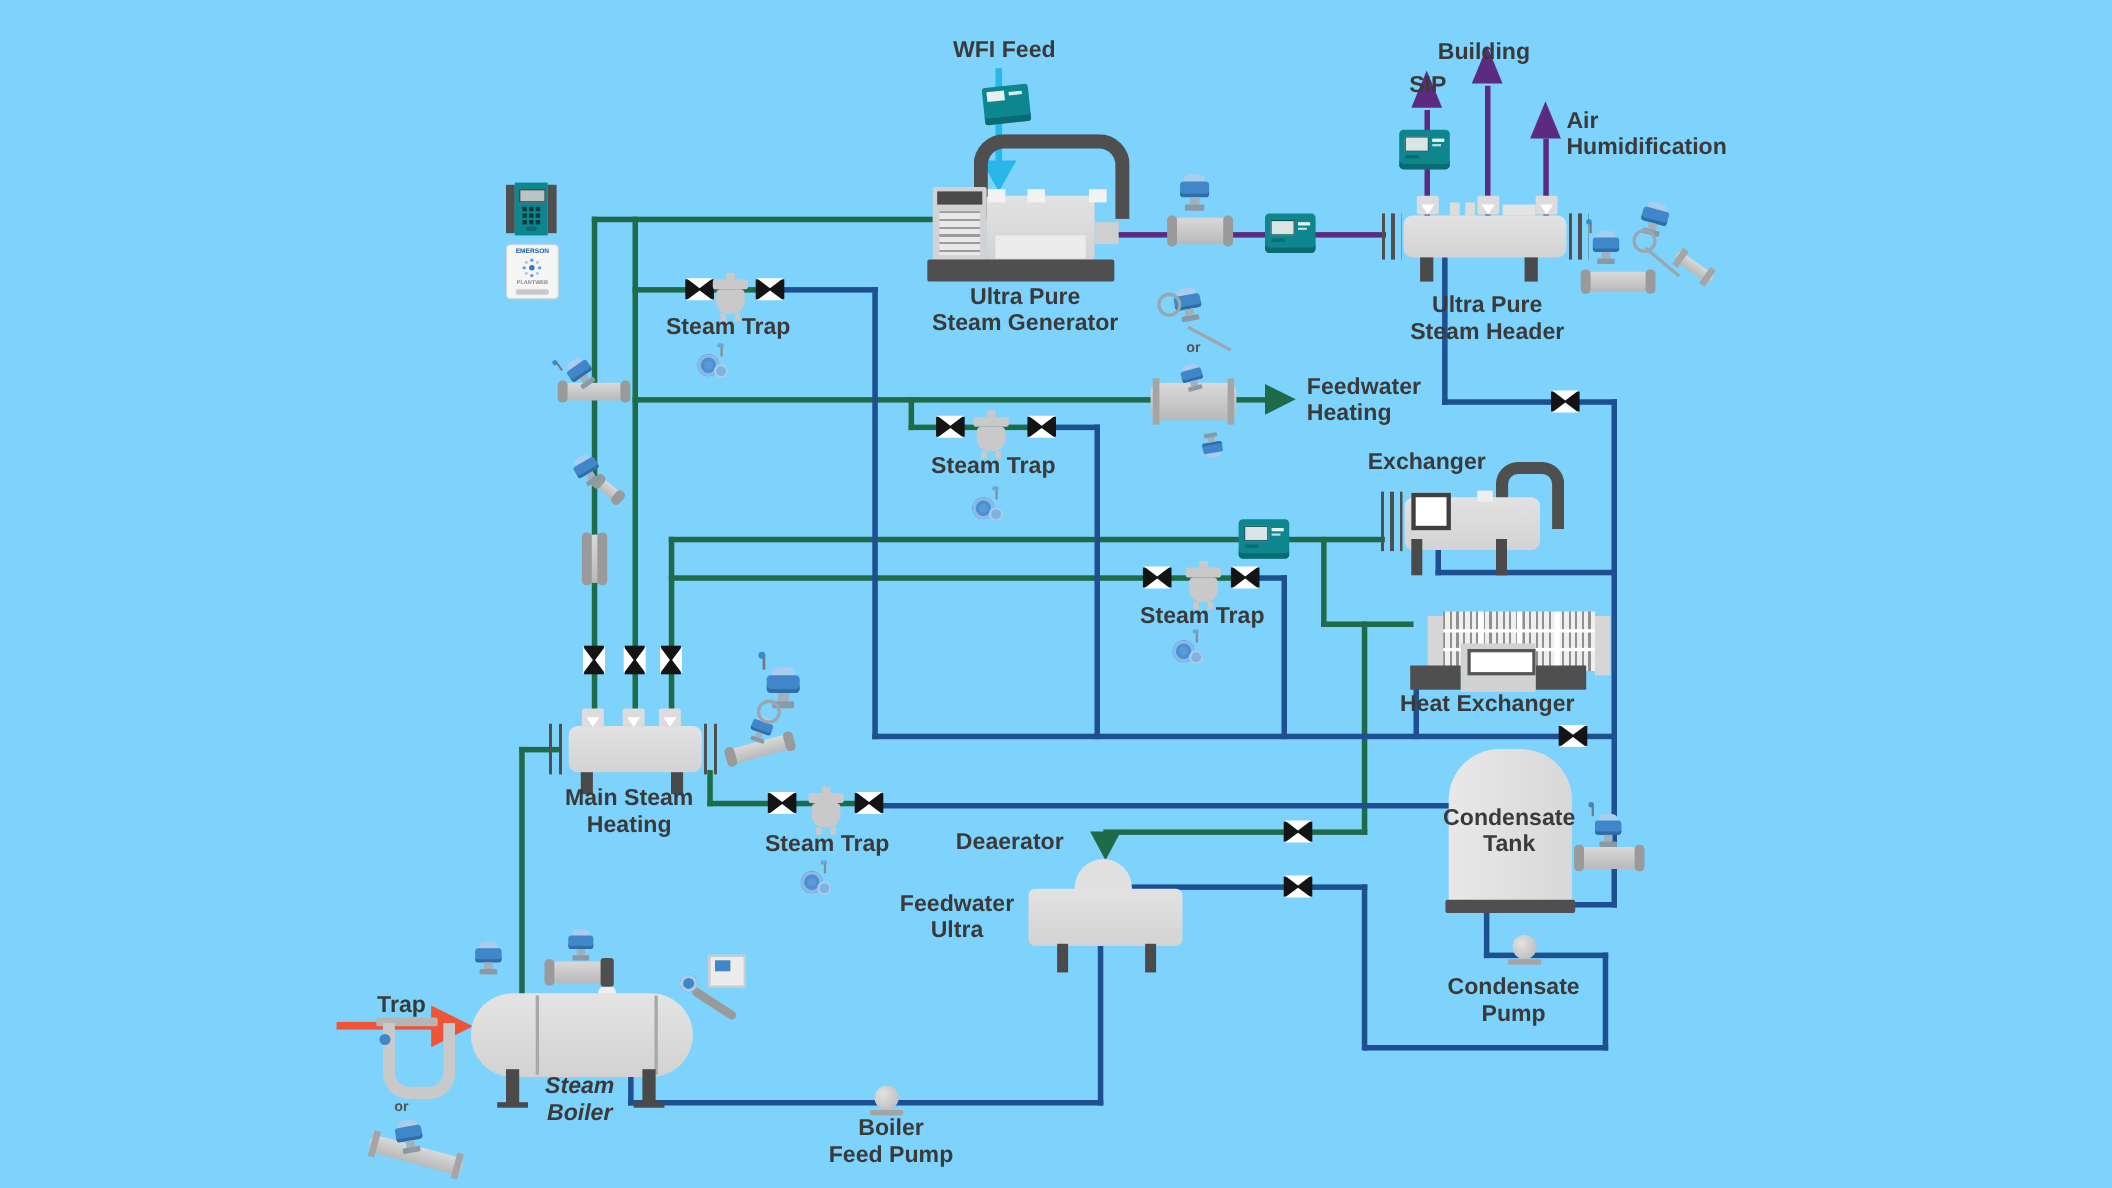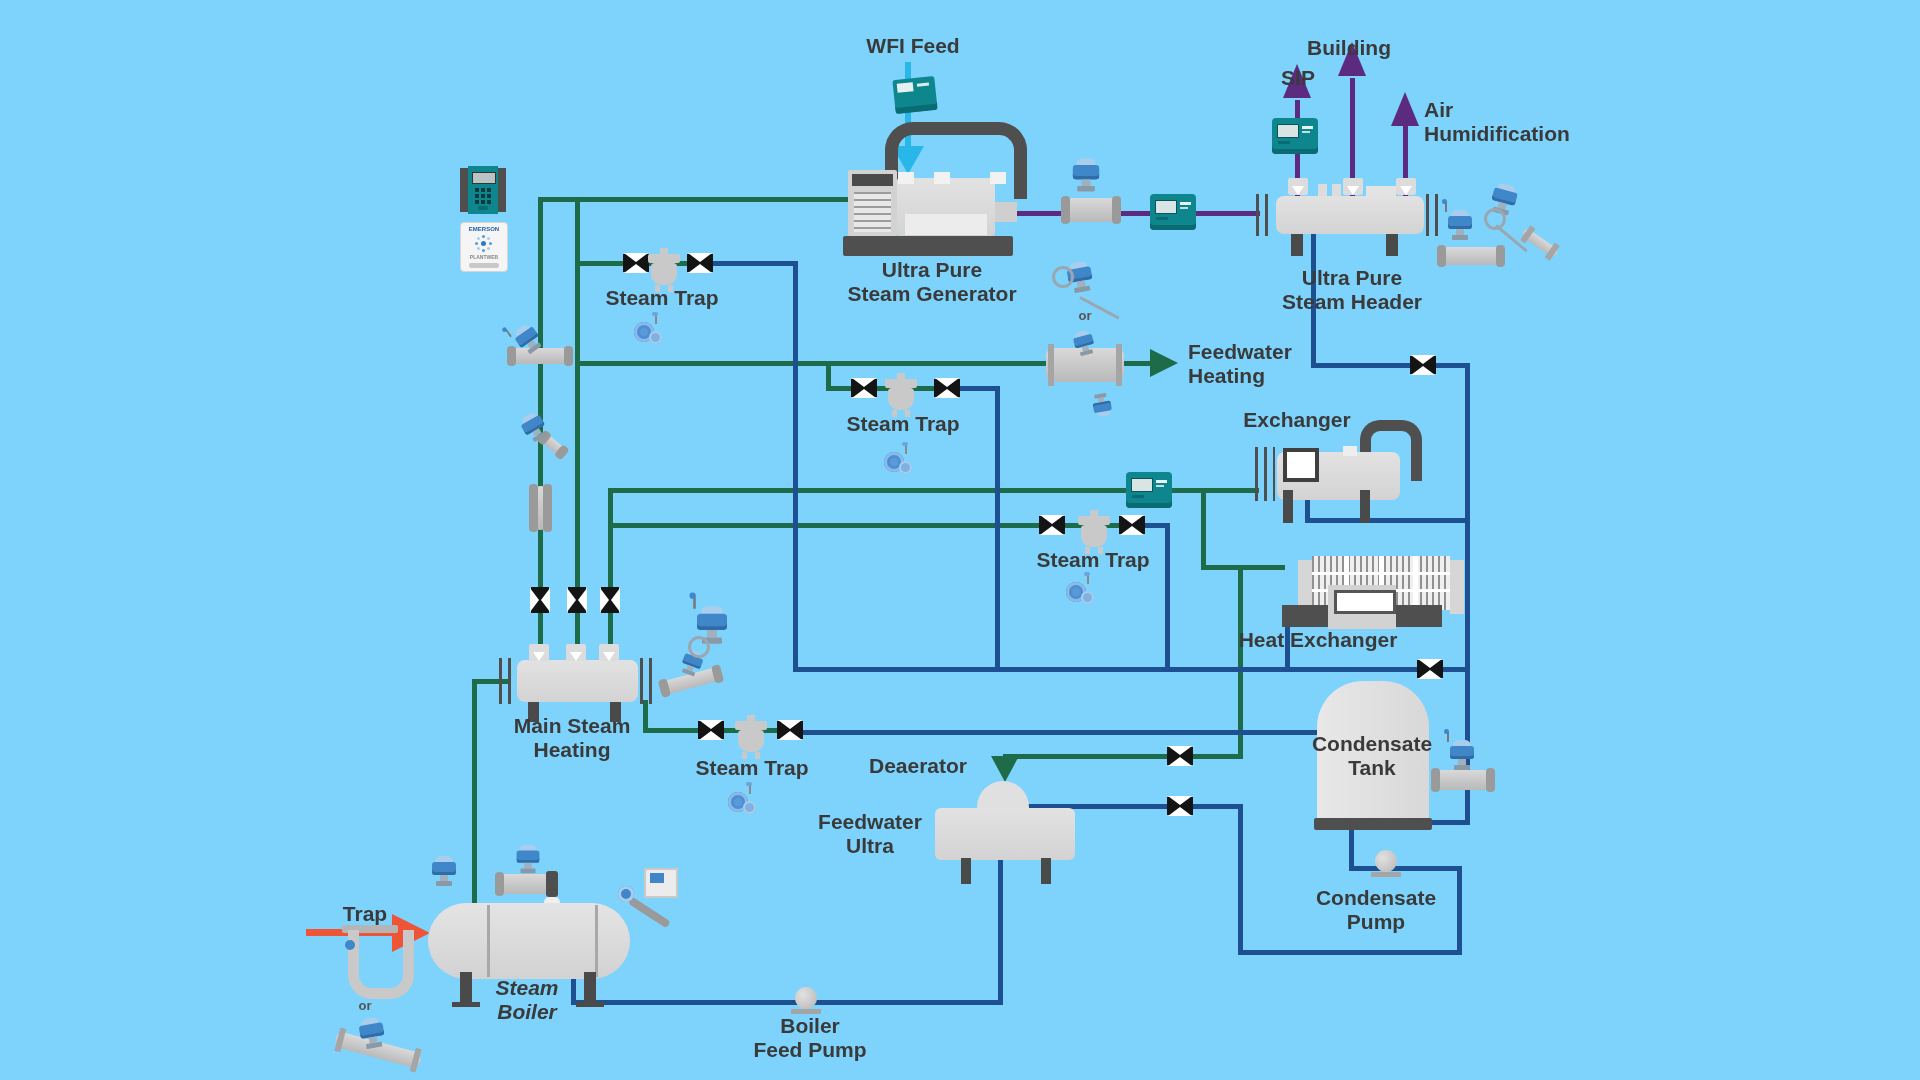--- a/index.html
+++ b/index.html
@@ -522,21 +522,21 @@
 Steam Generator</div>
   <div class="lbl" style="left:1352px;top:266px;">Ultra Pure
 Steam Header</div>
   <div class="lbl" style="left:662px;top:286px;">Steam Trap</div>
   <div class="lbl" style="left:903px;top:412px;">Steam Trap</div>
   <div class="lbl" style="left:1093px;top:548px;">Steam Trap</div>
   <div class="lbl" style="left:752px;top:756px;">Steam Trap</div>
   <div class="lbl left" style="left:1188px;top:340px;">Feedwater
 Heating</div>
   <div class="lbl" style="left:1297px;top:408px;">Exchanger</div>
-  <div class="lbl" style="left:1318px;top:628px;">Heat Exchanger</div>
+  <div class="lbl" style="left:1352px;top:628px;">Heat Exchanger</div>
   <div class="lbl" style="left:572px;top:714px;">Main Steam
 Heating</div>
   <div class="lbl" style="left:918px;top:754px;">Deaerator</div>
   <div class="lbl" style="left:870px;top:810px;">Feedwater
 Ultra</div>
   <div class="lbl" style="left:1372px;top:732px;">Condensate
 Tank</div>
   <div class="lbl" style="left:1376px;top:886px;">Condensate
 Pump</div>
   <div class="lbl" style="left:527px;top:976px;font-style:italic;">Steam

